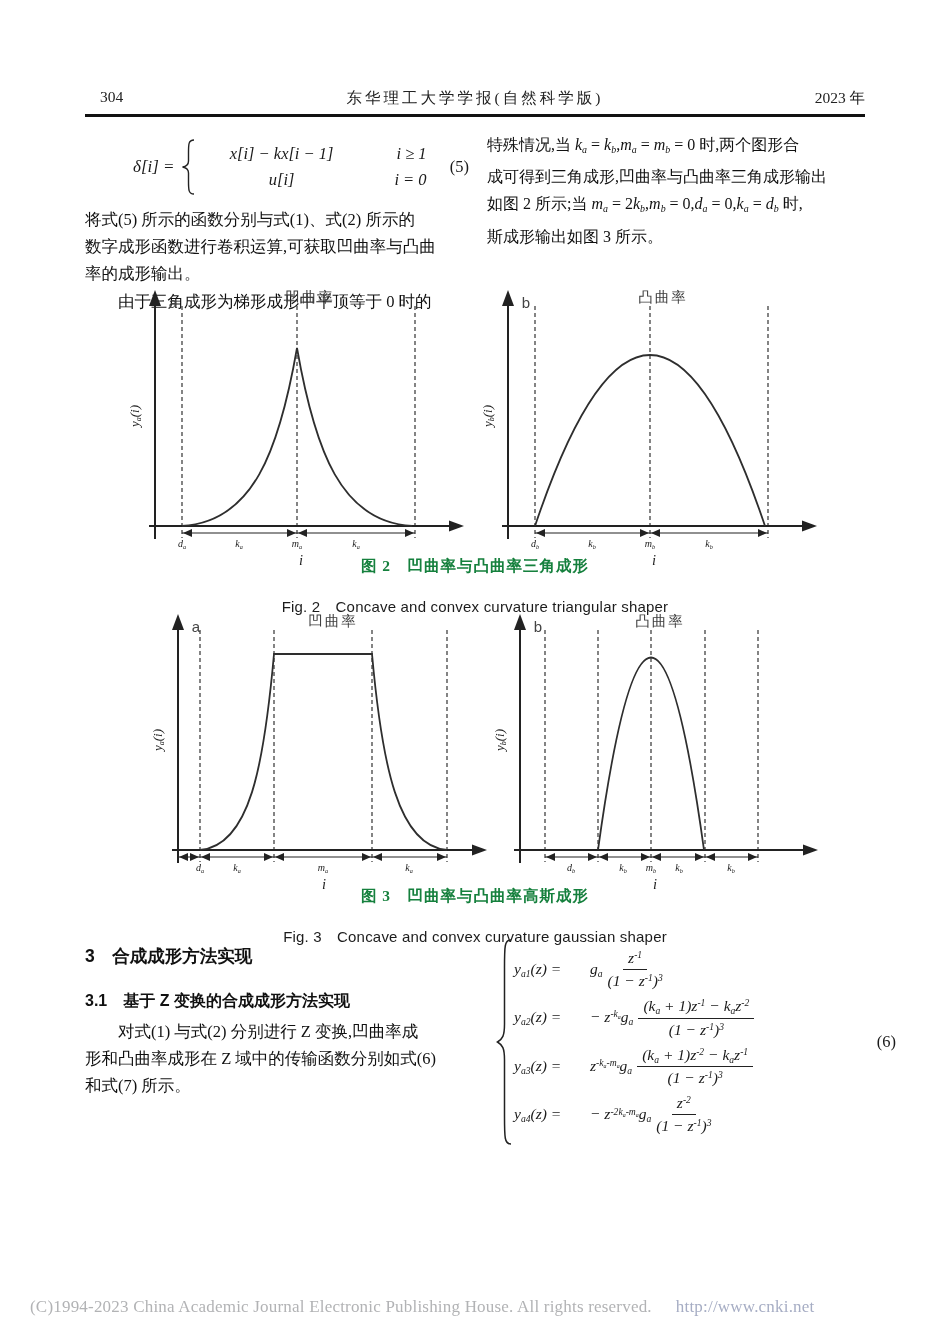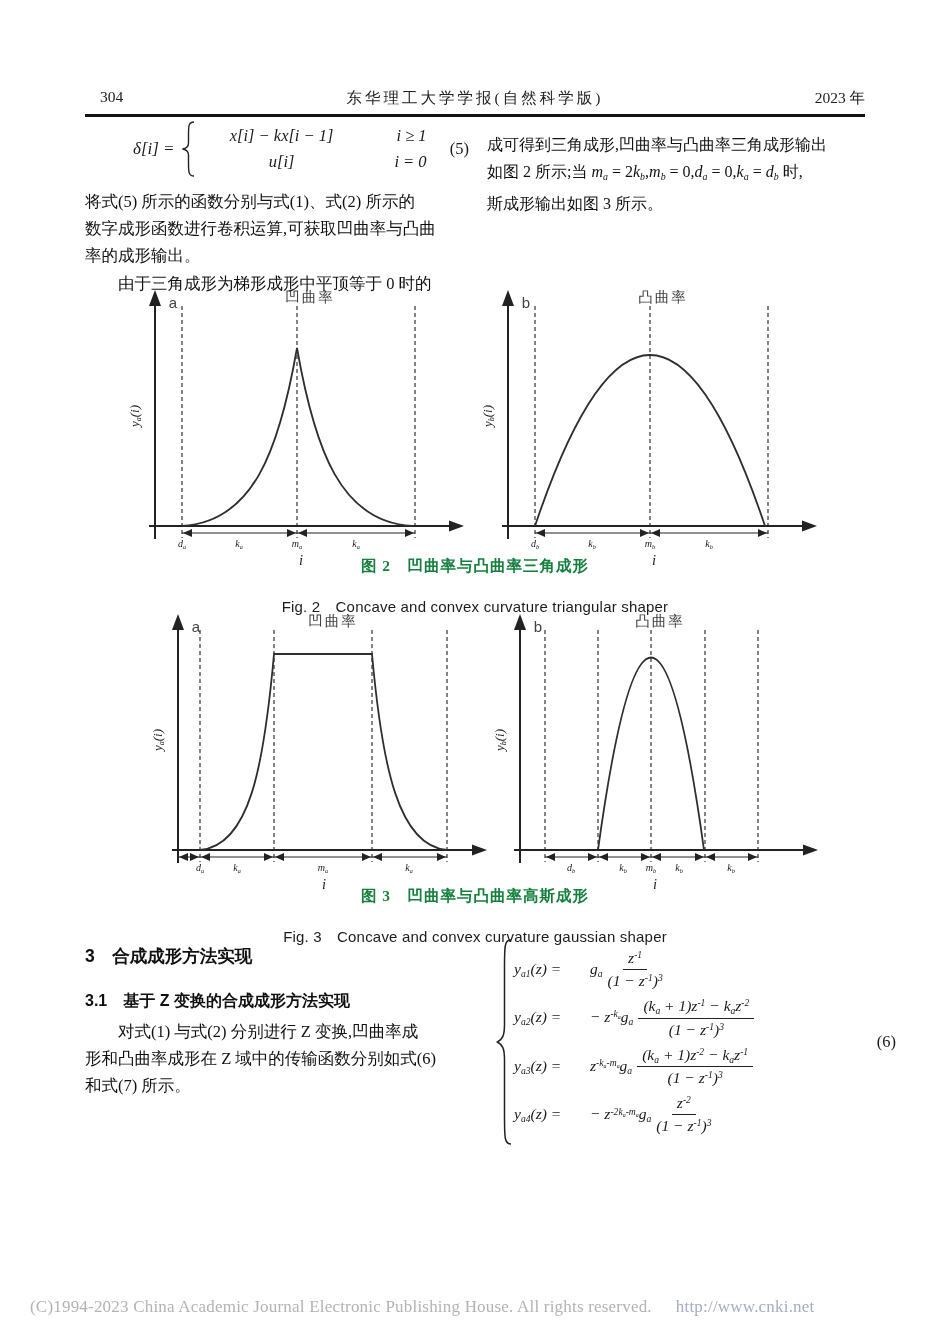--- a/index.html
+++ b/index.html
@@ -10,21 +10,21 @@
     font-family:"Liberation Serif", serif; color:#1a1a1a;
   }
   
   .hdr { position:absolute; top:88px; left:85px; width:780px; height:24px; font-size:15.5px; color:#222; }
   .hdr-page  { position:absolute; left:15px; top:0; }
   .hdr-title { position:absolute; left:0; right:0; top:0; text-align:center; letter-spacing:3px; }
   .hdr-year  { position:absolute; right:0; top:0; }
   .hdr-rule  { position:absolute; top:114px; left:85px; width:780px; height:3px; background:#111; }
 
   
-  .lcol { position:absolute; left:85px;  top:116px; width:388px; }
+  .lcol { position:absolute; left:85px;  top:134px; width:388px; }
   .rcol { position:absolute; left:487px; top:131px; width:382px; }
   .pline { font-size:16.5px; line-height:27.2px; white-space:nowrap; color:#111; }
   .rcol .pline { font-size:16px; }
   .indent { text-indent:2em; }
   [data-bind-math] sub, [data-bind-math] sup { font-size:62%; font-style:italic; font-family:"Liberation Serif",serif; }
   [data-bind-math] sub { vertical-align:-0.3em; }
   [data-bind-math] sup { vertical-align:0.5em; }
   [data-bind-math] i { font-family:"Liberation Serif",serif; }
 
   
@@ -101,20 +101,21 @@
       </div>
       <span class="eqtag" data-bind="left_column.eq5.tag">(5)</span>
     </div>
     <div class="pline" data-bind-math="left_column.lines.0">将式(5) 所示的函数分别与式(1)、式(2) 所示的</div>
     <div class="pline" data-bind-math="left_column.lines.1">数字成形函数进行卷积运算,可获取凹曲率与凸曲</div>
     <div class="pline" data-bind-math="left_column.lines.2">率的成形输出。</div>
     <div class="pline indent" data-bind-math="left_column.lines.3">由于三角成形为梯形成形中平顶等于 0 时的</div>
   </div>
 
   <div class="rcol">
+    <div class="pline" data-bind-math="right_column.lines.0">特殊情况,当 <i>k</i><sub>a</sub> = <i>k</i><sub>b</sub>,<i>m</i><sub>a</sub> = <i>m</i><sub>b</sub> = 0 时,两个图形合</div>
     <div class="pline" data-bind-math="right_column.lines.1">成可得到三角成形,凹曲率与凸曲率三角成形输出</div>
     <div class="pline" data-bind-math="right_column.lines.2">如图 2 所示;当 <i>m</i><sub>a</sub> = 2<i>k</i><sub>b</sub>,<i>m</i><sub>b</sub> = 0,<i>d</i><sub>a</sub> = 0,<i>k</i><sub>a</sub> = <i>d</i><sub>b</sub> 时,</div>
     <div class="pline" data-bind-math="right_column.lines.4">斯成形输出如图 3 所示。</div>
   </div>
 
   <div class="figrow" style="top:286px;">
 
     <div class="plot" style="left:125px;">
       <svg width="345" height="284" viewBox="0 0 345 284">
         <line x1="57" y1="20" x2="57" y2="252" stroke="#333" stroke-width="1.2" stroke-dasharray="4 3"></line>

